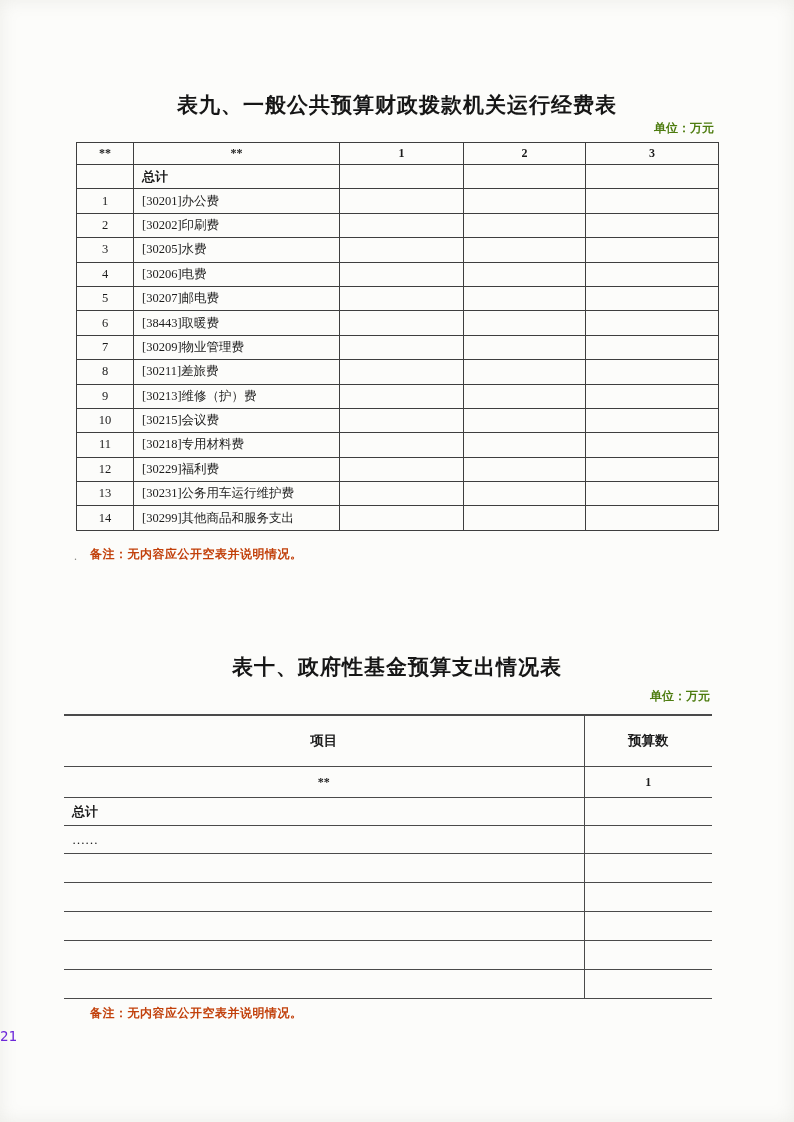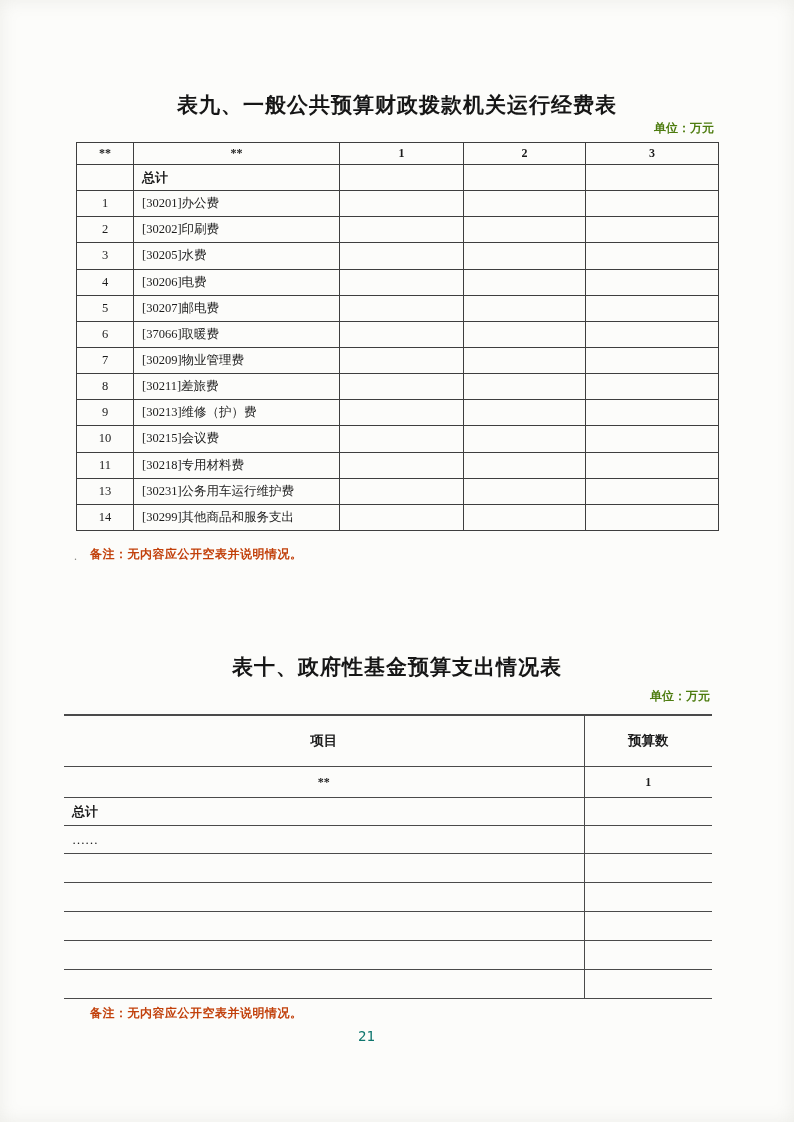--- a/index.html
+++ b/index.html
@@ -73,21 +73,21 @@
     letter-spacing:.5px;
   }
   .t9-note{left:90px;top:546px;}
   .t10-note{left:90px;top:1005px;}
   .faint-dot{
     position:absolute;left:74px;top:549px;
     font-size:12px;color:#8a8a86;
   }
   .pageno{
     position:absolute;left:0;top:1028px;width:733px;
-    text-align:center;font-size:14px;color:#0f766e;
+    font-size:14px;color:#6d28d9;
     font-family:"DejaVu Sans Mono","Liberation Mono",monospace;
   }
 </style>
 </head>
 <body>
 
 <div class="sheet">
 
   <div class="doc-title t9-title">表九、一般公共预算财政拨款机关运行经费表</div>
   <div class="unit-label t9-unit">单位：万元</div>
@@ -147,21 +147,21 @@
         </tr>
         <tr>
           <td class="c-no">5</td>
           <td class="c-item">[30207]邮电费</td>
           <td class="c-val"></td>
           <td class="c-val"></td>
           <td class="c-val"></td>
         </tr>
         <tr>
           <td class="c-no">6</td>
-          <td class="c-item">[37066]取暖费</td>
+          <td class="c-item">[38443]取暖费</td>
           <td class="c-val"></td>
           <td class="c-val"></td>
           <td class="c-val"></td>
         </tr>
         <tr>
           <td class="c-no">7</td>
           <td class="c-item">[30209]物业管理费</td>
           <td class="c-val"></td>
           <td class="c-val"></td>
           <td class="c-val"></td>
@@ -183,20 +183,27 @@
         <tr>
           <td class="c-no">10</td>
           <td class="c-item">[30215]会议费</td>
           <td class="c-val"></td>
           <td class="c-val"></td>
           <td class="c-val"></td>
         </tr>
         <tr>
           <td class="c-no">11</td>
           <td class="c-item">[30218]专用材料费</td>
+          <td class="c-val"></td>
+          <td class="c-val"></td>
+          <td class="c-val"></td>
+        </tr>
+        <tr>
+          <td class="c-no">12</td>
+          <td class="c-item">[30229]福利费</td>
           <td class="c-val"></td>
           <td class="c-val"></td>
           <td class="c-val"></td>
         </tr>
         <tr>
           <td class="c-no">13</td>
           <td class="c-item">[30231]公务用车运行维护费</td>
           <td class="c-val"></td>
           <td class="c-val"></td>
           <td class="c-val"></td>

